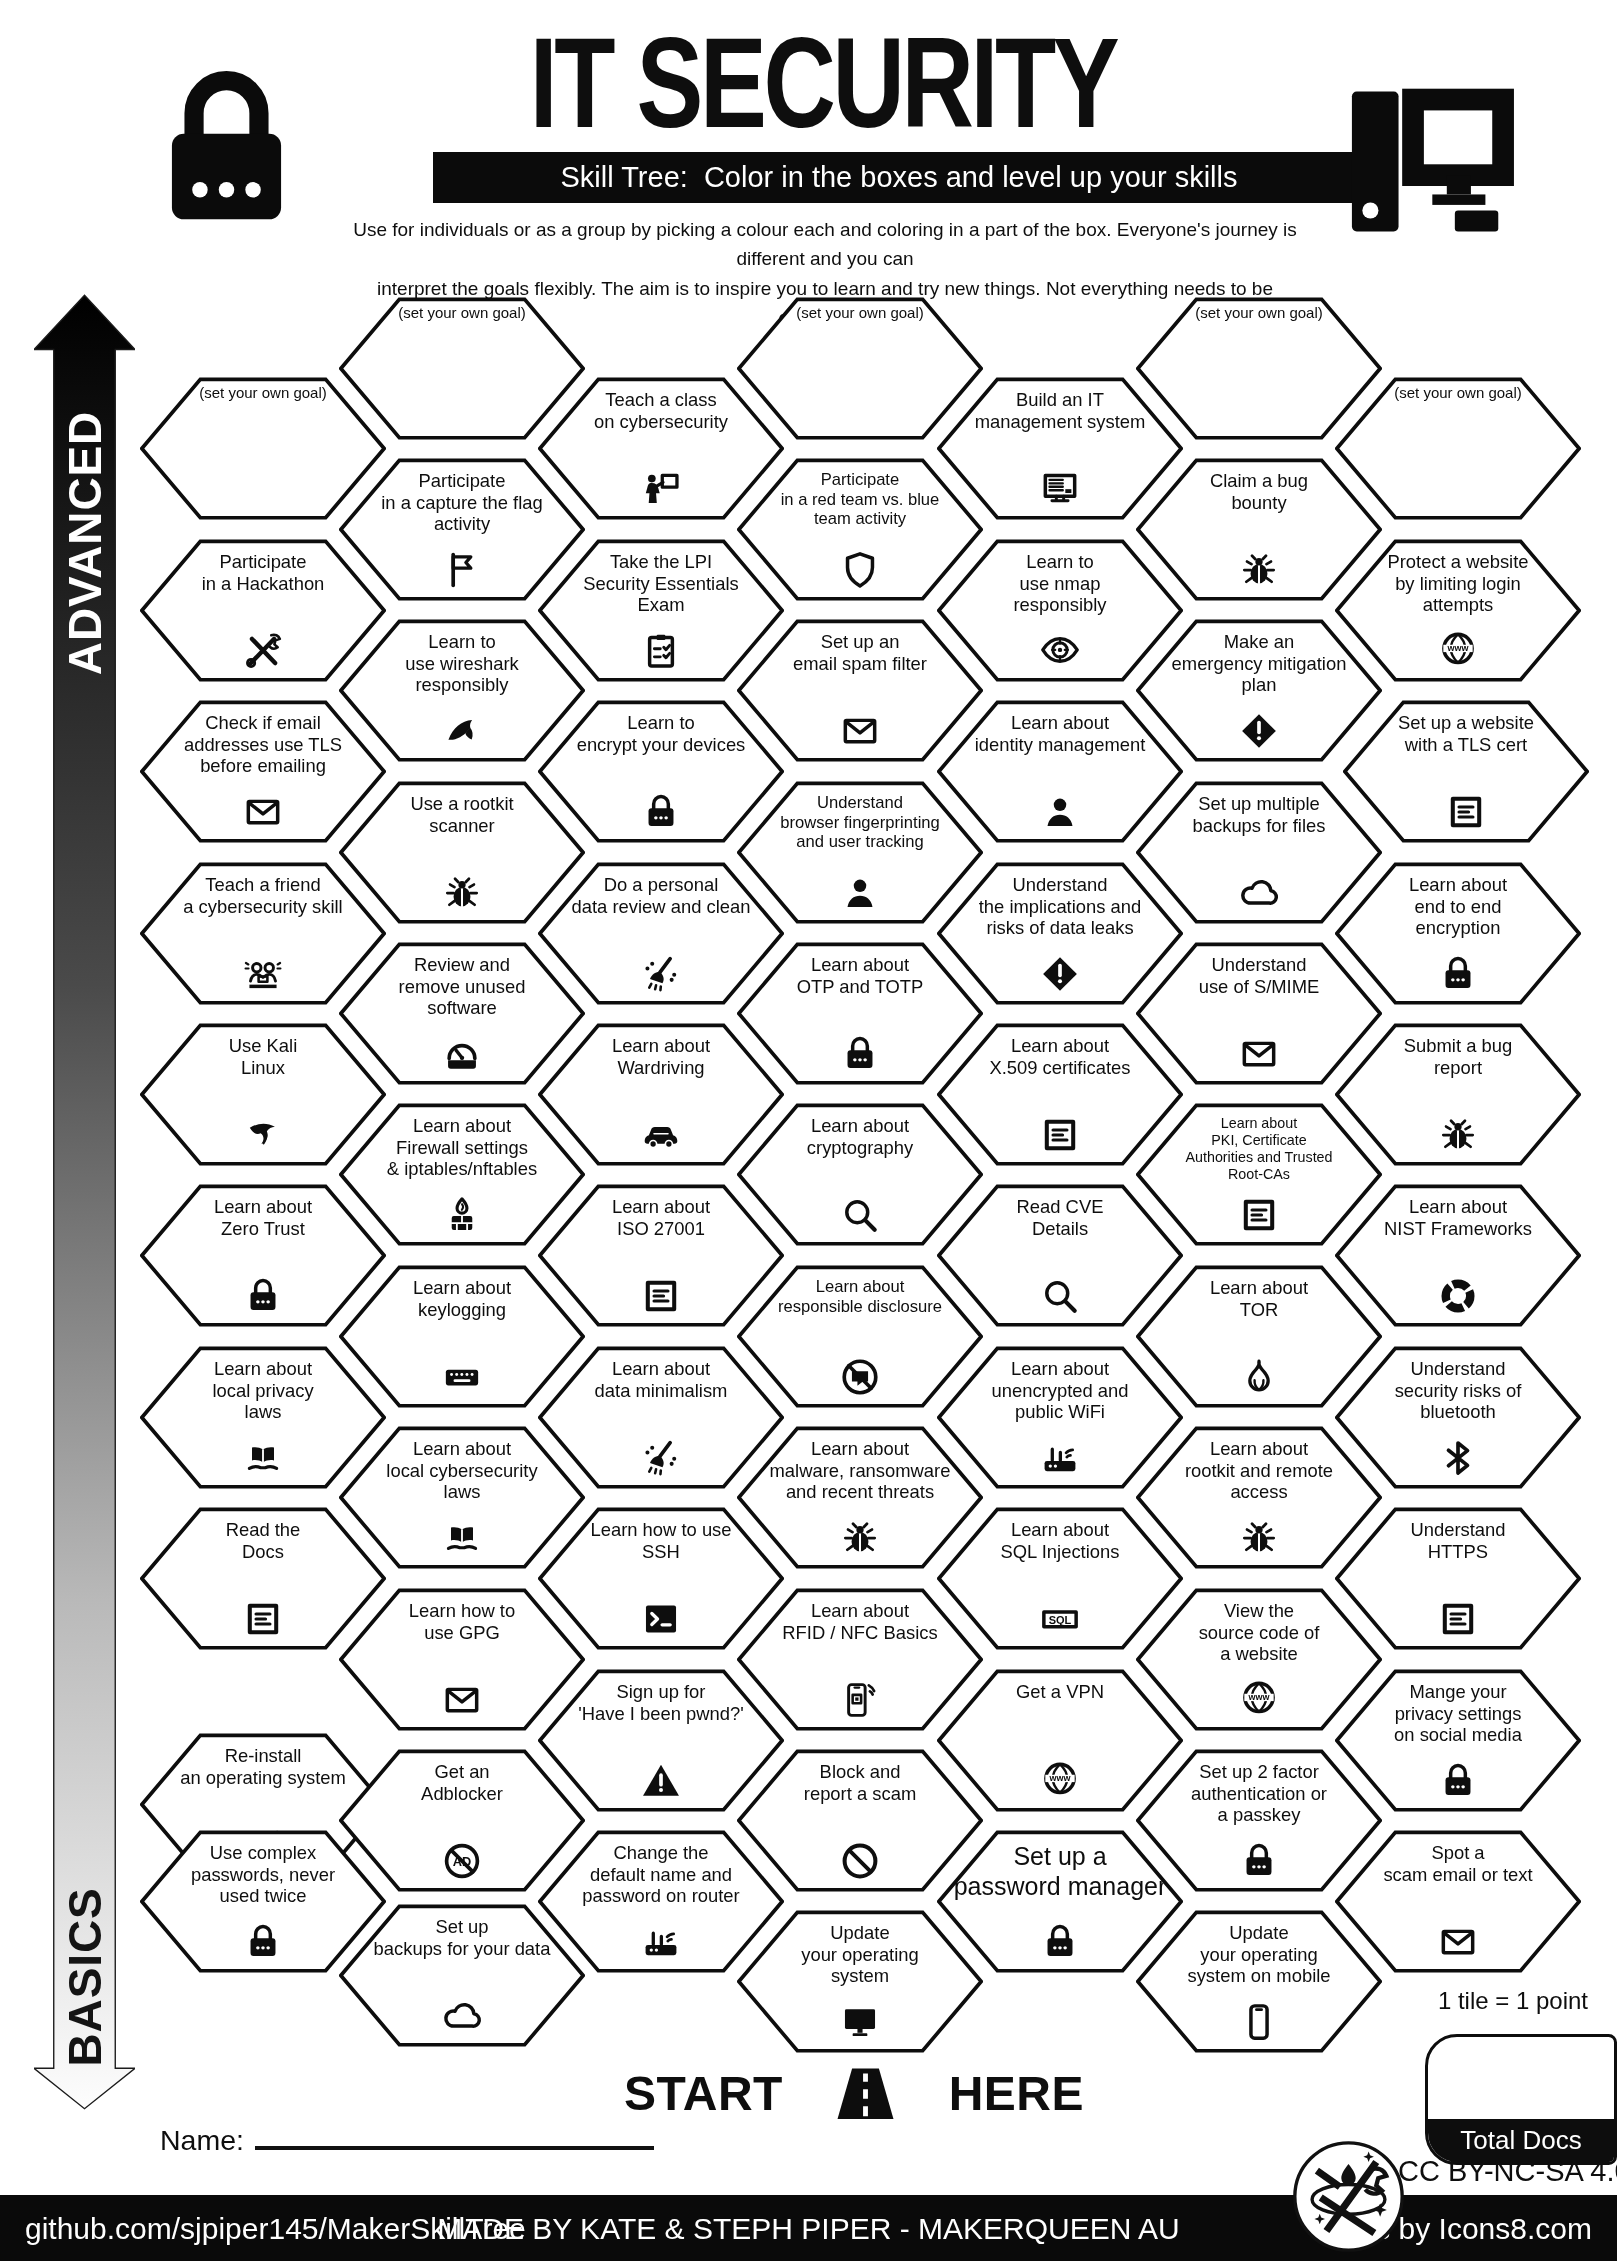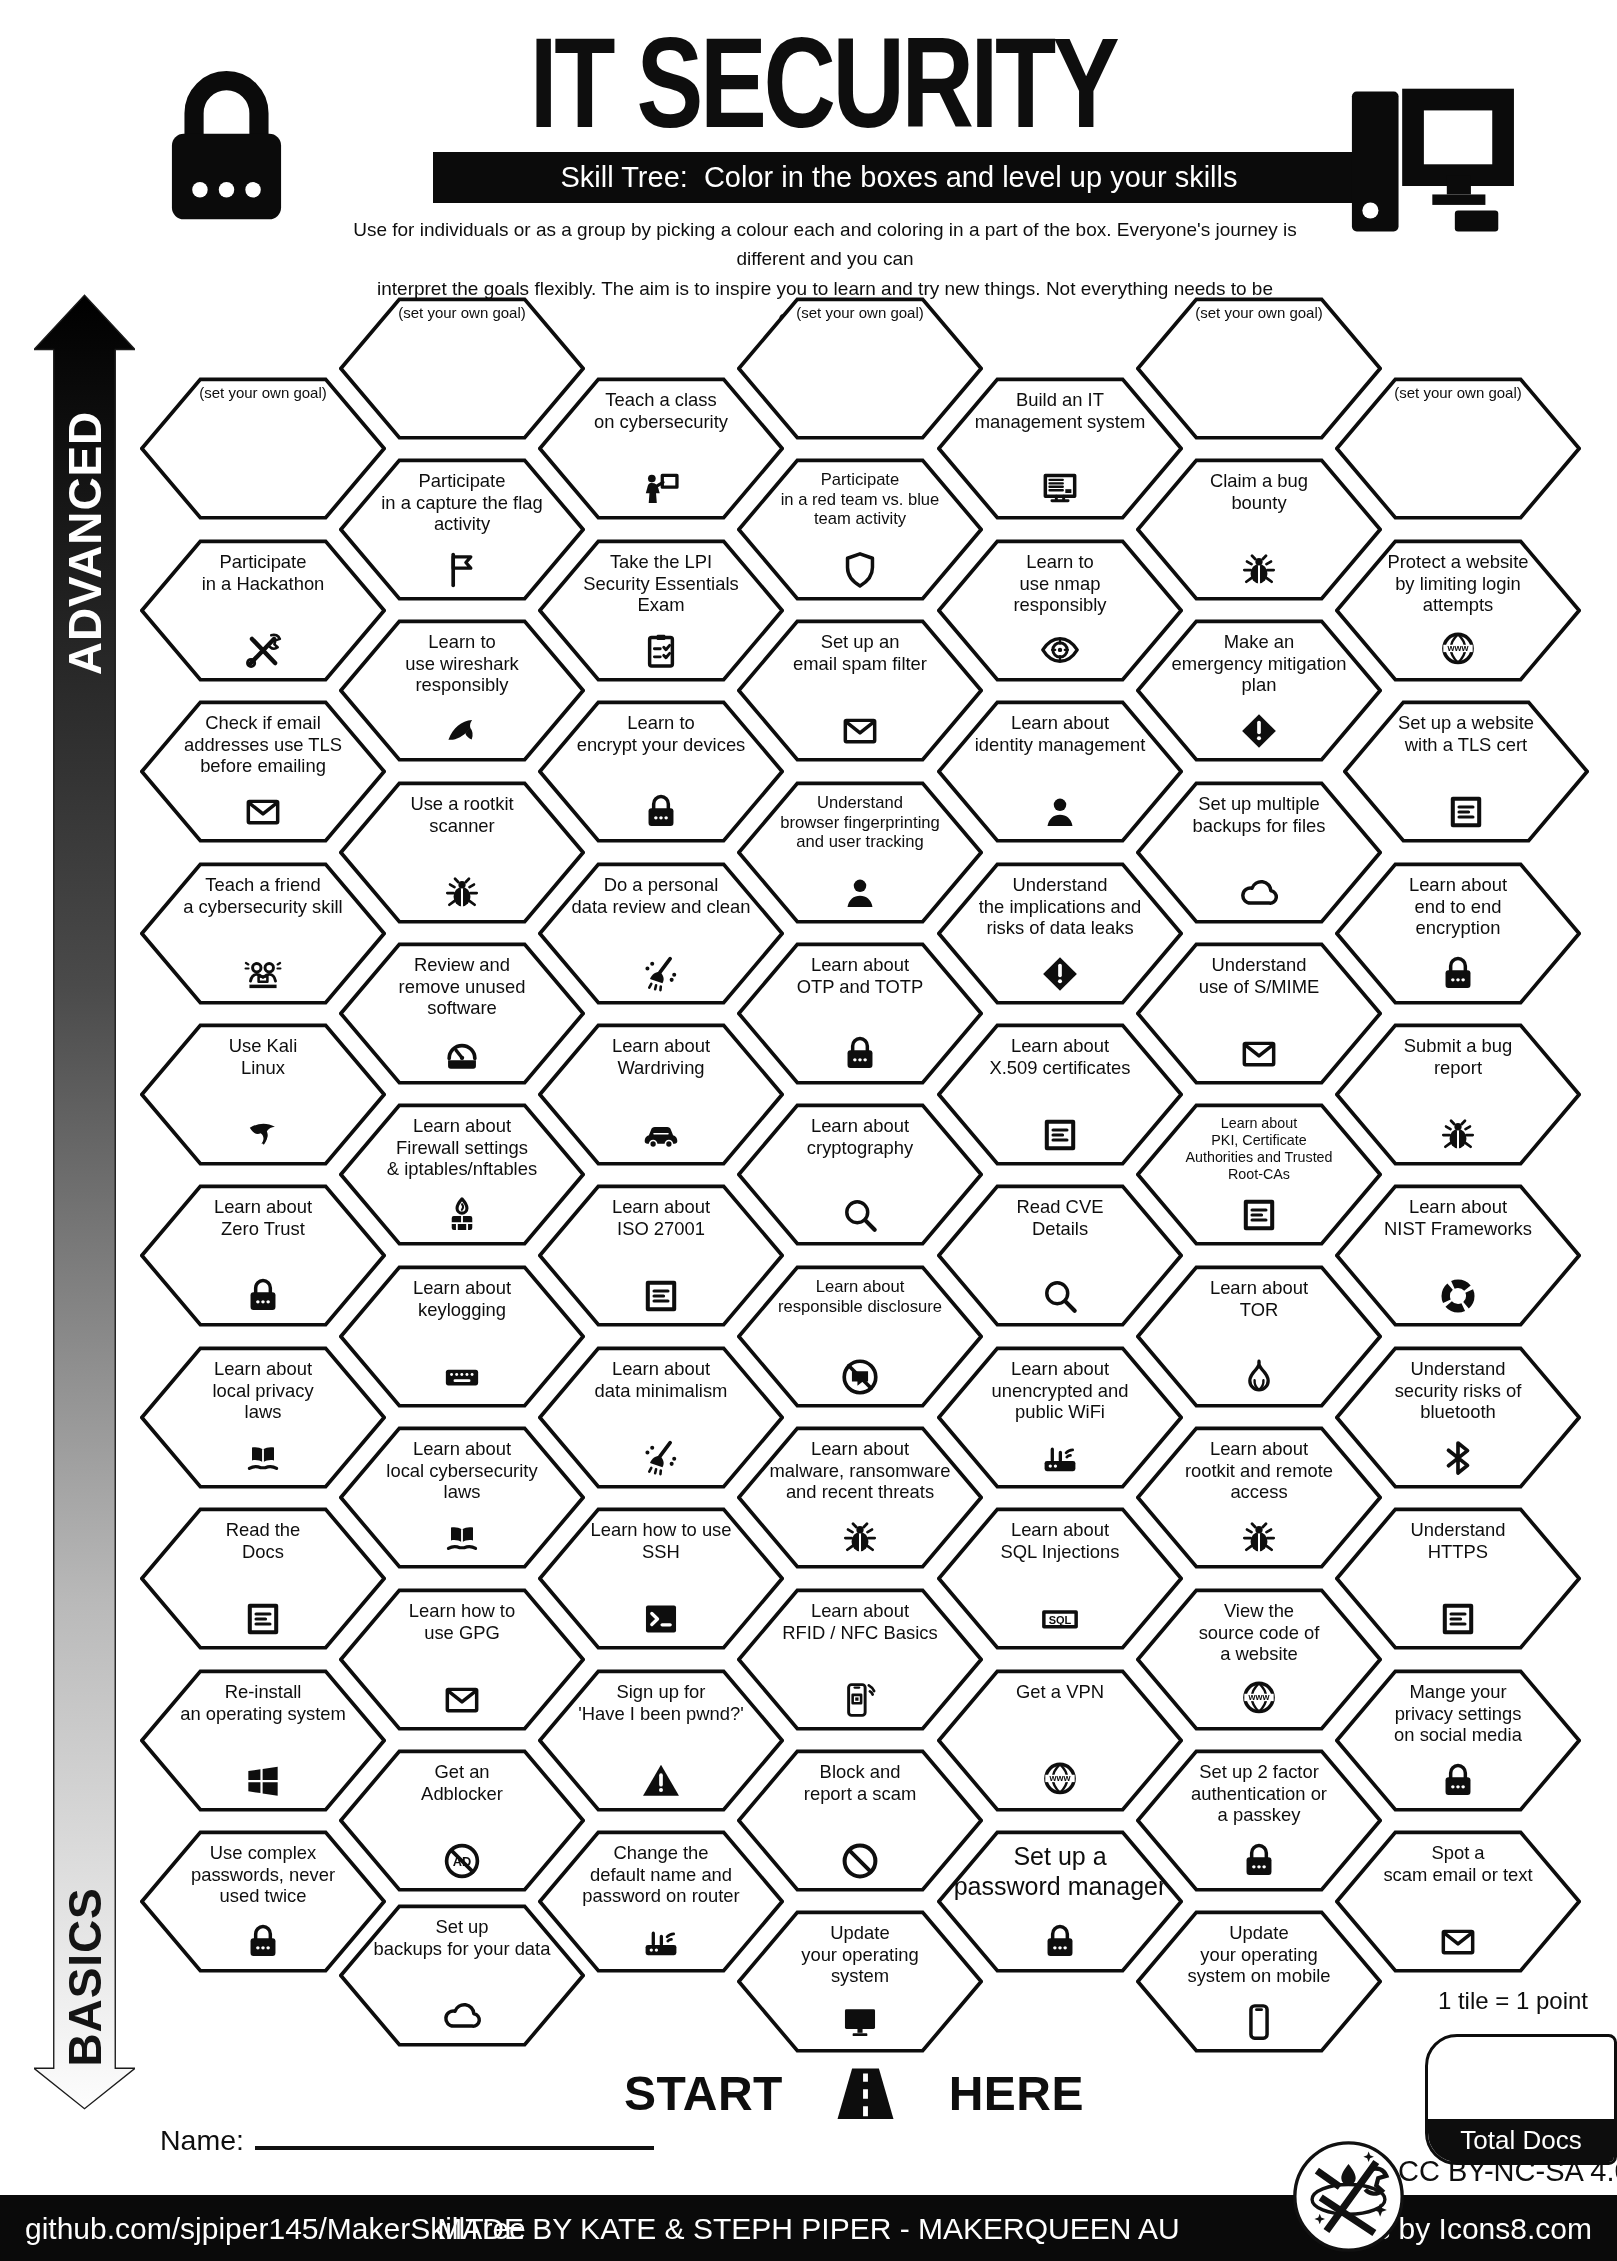--- a/index.html
+++ b/index.html
@@ -183,21 +183,21 @@
         <svg class="hex-bg" viewBox="0 0 534 312" preserveAspectRatio="none">
           <polygon points="4,156 131,5 403,5 530,156 403,307 131,307" fill="#fff" stroke="#0d0d0d" stroke-width="8"></polygon>
         </svg>
         <div class="hex-label" style="font-size:18.4px">Read the
 Docs</div>
         <svg class="tile-icon" viewBox="0 0 24 24">
           <rect x="4.8" y="4.8" width="14.4" height="14.4" stroke-width="2.2"></rect>
           <path d="M8.2 9.3h7.6M8.2 12h5.2M8.2 14.7h7.6" stroke-width="1.7"></path>
         </svg>
       </div>
-      <div class="hex" style="left: 140px; top: 1669px;">
+      <div class="hex" style="left: 140px; top: 1733px;">
         <svg class="hex-bg" viewBox="0 0 534 312" preserveAspectRatio="none">
           <polygon points="4,156 131,5 403,5 530,156 403,307 131,307" fill="#fff" stroke="#0d0d0d" stroke-width="8"></polygon>
         </svg>
         <div class="hex-label" style="font-size:18.4px">Re-install
 an operating system</div>
         <svg class="tile-icon" viewBox="0 0 24 24">
           <path d="m4 6.6 6.6-1v5.9H4zM11.8 5.4 20 4.2v7.3h-8.2zM4 12.7h6.6v5.9L4 17.6zM11.8 12.7H20V20l-8.2-1.2z" fill="#0e0e0e" stroke="none"></path>
         </svg>
       </div>
       <div class="hex" style="left: 140px; top: 1830px;">

